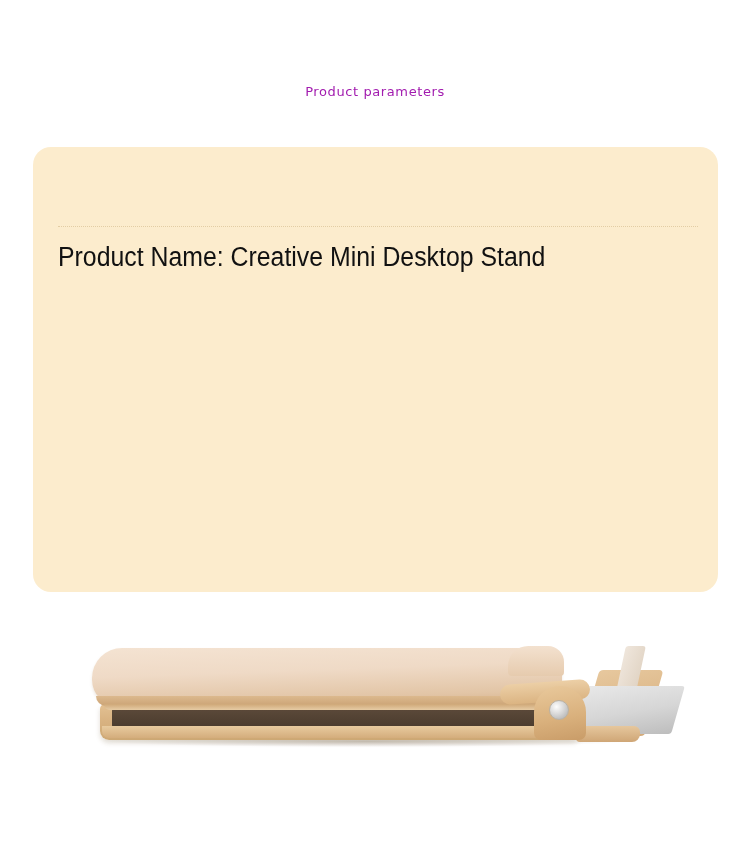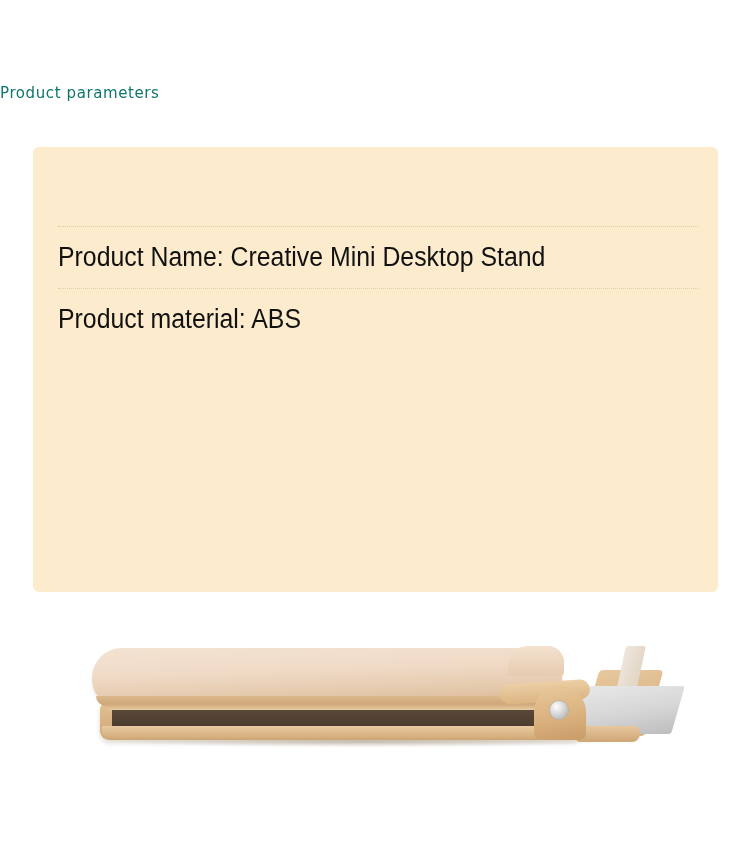--- a/index.html
+++ b/index.html
@@ -14,36 +14,37 @@
     overflow: hidden;
     position: relative;
   }
 
   
   .section-heading {
     position: absolute;
     left: 0;
     top: 84px;
     width: 750px;
-    font-size: 15px;
+    text-align: center;
+    font-size: 13px;
     letter-spacing: 0.6px;
-    color: #0f766e;
+    color: #a21caf;
     font-family: "DejaVu Sans", sans-serif;
     font-weight: 400;
   }
 
   
   .spec-panel {
     position: absolute;
     left: 33px;
     top: 147px;
     width: 685px;
     height: 445px;
     background: #fceccd;
-    border-radius: 6px;
+    border-radius: 18px;
     box-sizing: border-box;
   }
 
   .spec-list {
     position: absolute;
     left: 25px;
     top: 79px;
     width: 640px;
   }
 
@@ -254,23 +255,20 @@
 <div class="section-heading">Product parameters</div>
 
 <div class="spec-panel">
   <div class="spec-list">
 
     <div class="spec-row">
       <span class="spec-row-text">Product Name: Creative Mini Desktop Stand</span>
     </div>
 
 
-    <div class="spec-row">
-      <span class="spec-row-text">Product material: ABS</span>
-    </div>
 
 
 
   </div>
 </div>
 
 <div class="photo-block">
 
   <div class="photo-stage">
     <div class="stand">

